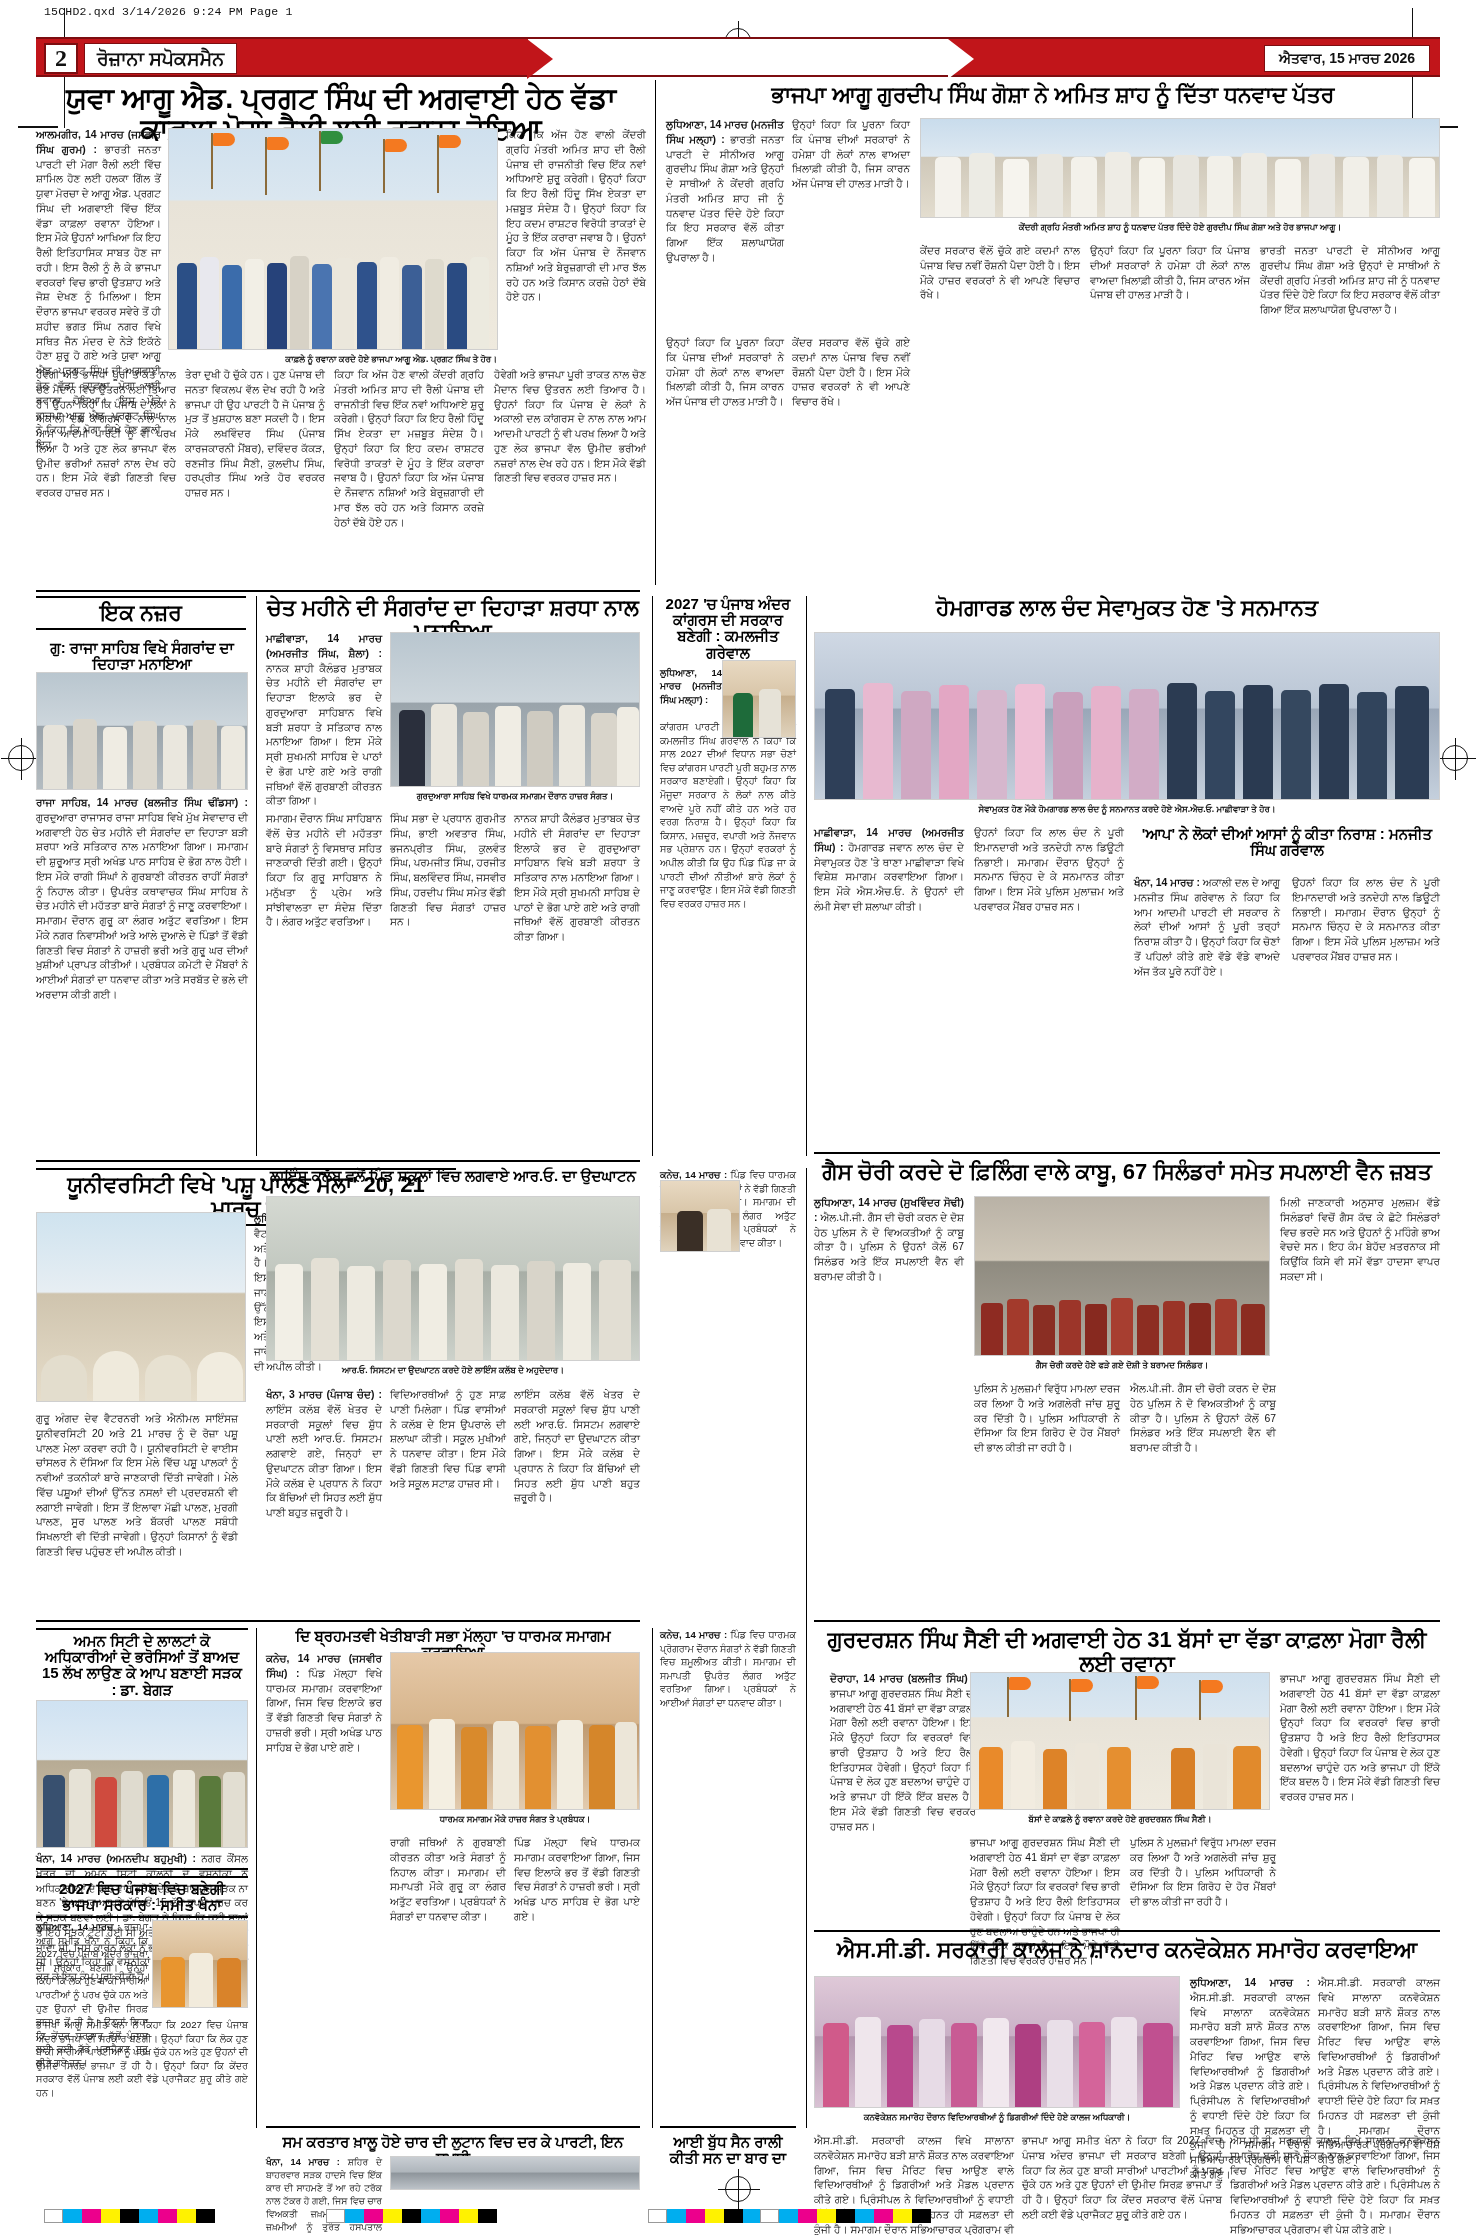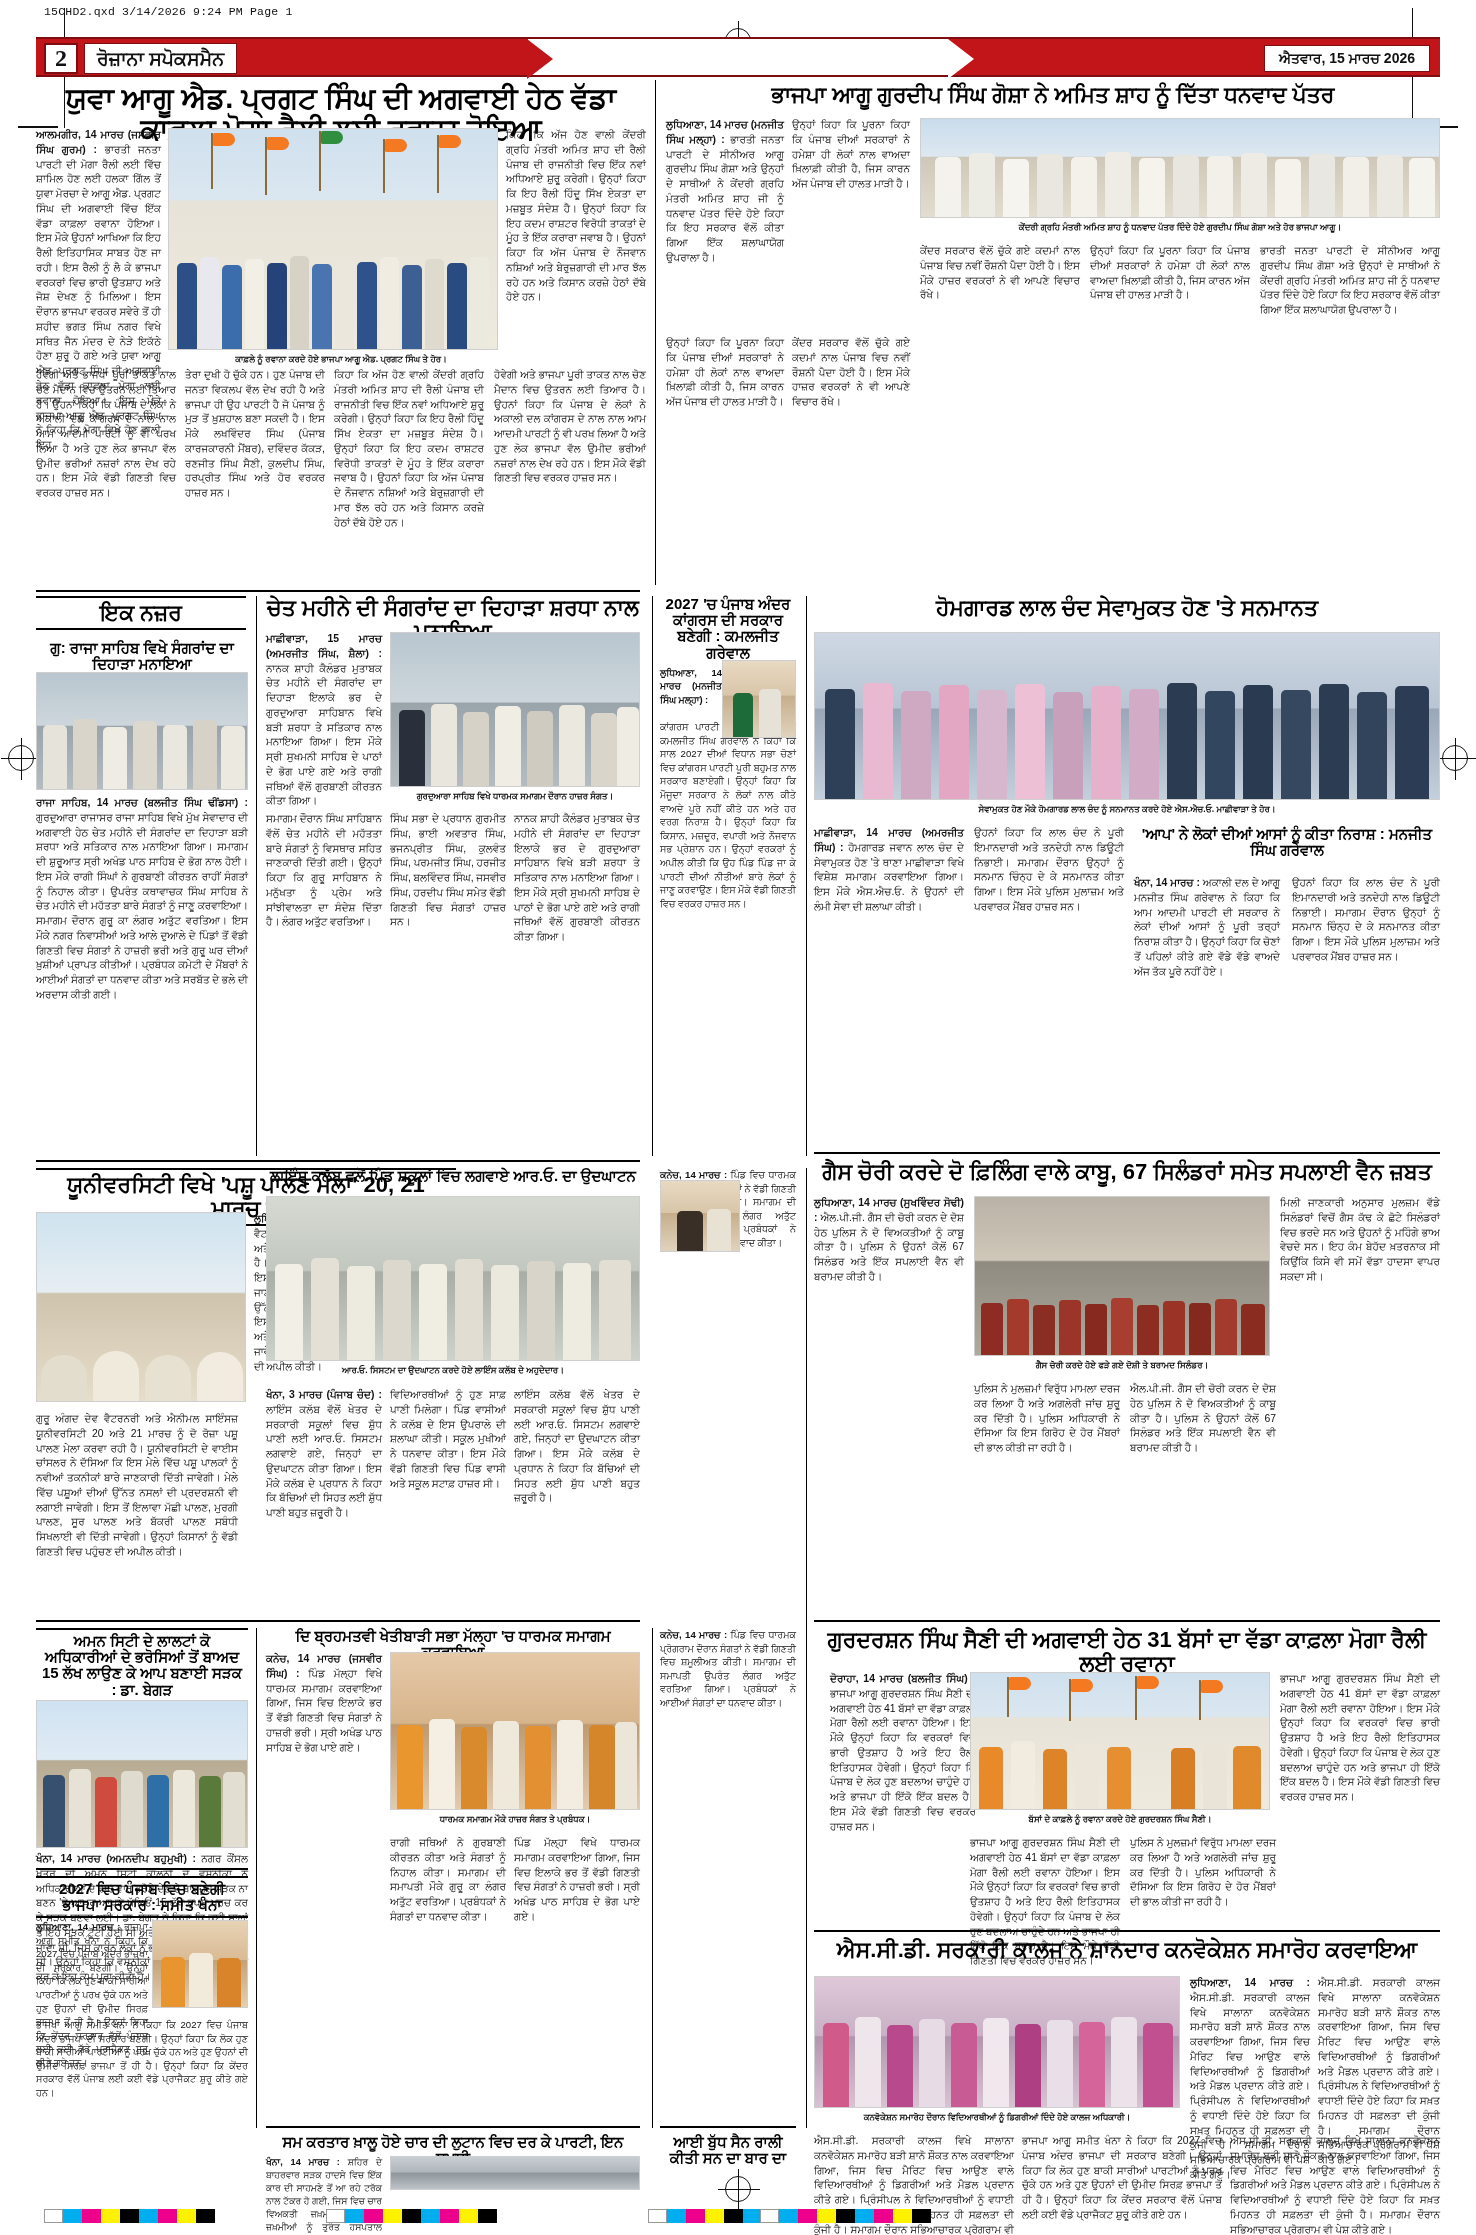--- a/index.html
+++ b/index.html
@@ -222,21 +222,21 @@
     <i style="left:143px;width:20px; height:85px; background:#4a74b0;"></i>
     <i style="left:166px;width:19px; height:91px; background:#ebe7dc;"></i>
     <i style="left:188px;width:20px; height:87px; background:#2f528c;"></i>
     <i style="left:211px;width:19px; height:92px; background:#f0ece2;"></i>
     <i style="left:233px;width:20px; height:84px; background:#3c5f96;"></i>
     <i style="left:256px;width:19px; height:90px; background:#dedacd;"></i>
     <i style="left:278px;width:20px; height:86px; background:#2a4b82;"></i>
     <i style="left:301px;width:19px; height:92px; background:#eceadf;"></i>
   </div>
 </div>
-<div class="cap" style="position:absolute; left:176px; top:352px; width:330px;">ਕਾਫ਼ਲੇ ਨੂੰ ਰਵਾਨਾ ਕਰਦੇ ਹੋਏ ਭਾਜਪਾ ਆਗੂ ਐਡ. ਪ੍ਰਗਟ ਸਿੰਘ ਤੇ ਹੋਰ।</div>
+<div class="cap" style="position:absolute; left:168px; top:352px; width:330px;text-align:right;">ਕਾਫ਼ਲੇ ਨੂੰ ਰਵਾਨਾ ਕਰਦੇ ਹੋਏ ਭਾਜਪਾ ਆਗੂ ਐਡ. ਪ੍ਰਗਟ ਸਿੰਘ ਤੇ ਹੋਰ।</div>
 
 <div class="box" style="left:506px; top:128px; width:140px; height:235px;">
   <div class="body-col">ਕਿਹਾ ਕਿ ਅੱਜ ਹੋਣ ਵਾਲੀ ਕੇਂਦਰੀ ਗ੍ਰਹਿ ਮੰਤਰੀ ਅਮਿਤ ਸ਼ਾਹ ਦੀ ਰੈਲੀ ਪੰਜਾਬ ਦੀ ਰਾਜਨੀਤੀ ਵਿਚ ਇੱਕ ਨਵਾਂ ਅਧਿਆਏ ਸ਼ੁਰੂ ਕਰੇਗੀ। ਉਨ੍ਹਾਂ ਕਿਹਾ ਕਿ ਇਹ ਰੈਲੀ ਹਿੰਦੂ ਸਿੱਖ ਏਕਤਾ ਦਾ ਮਜ਼ਬੂਤ ਸੰਦੇਸ਼ ਹੈ। ਉਨ੍ਹਾਂ ਕਿਹਾ ਕਿ ਇਹ ਕਦਮ ਰਾਸ਼ਟਰ ਵਿਰੋਧੀ ਤਾਕਤਾਂ ਦੇ ਮੂੰਹ ਤੇ ਇੱਕ ਕਰਾਰਾ ਜਵਾਬ ਹੈ। ਉਹਨਾਂ ਕਿਹਾ ਕਿ ਅੱਜ ਪੰਜਾਬ ਦੇ ਨੌਜਵਾਨ ਨਸ਼ਿਆਂ ਅਤੇ ਬੇਰੁਜ਼ਗਾਰੀ ਦੀ ਮਾਰ ਝੱਲ ਰਹੇ ਹਨ ਅਤੇ ਕਿਸਾਨ ਕਰਜ਼ੇ ਹੇਠਾਂ ਦੱਬੇ ਹੋਏ ਹਨ।</div>
 </div>
 
 <div class="box" style="left:36px; top:368px; width:140px; height:230px;">
   <div class="body-col">ਹੋਵੇਗੀ ਅਤੇ ਭਾਜਪਾ ਪੂਰੀ ਤਾਕਤ ਨਾਲ ਚੋਣ ਮੈਦਾਨ ਵਿਚ ਉਤਰਨ ਲਈ ਤਿਆਰ ਹੈ। ਉਹਨਾਂ ਕਿਹਾ ਕਿ ਪੰਜਾਬ ਦੇ ਲੋਕਾਂ ਨੇ ਅਕਾਲੀ ਦਲ ਕਾਂਗਰਸ ਦੇ ਨਾਲ ਨਾਲ ਆਮ ਆਦਮੀ ਪਾਰਟੀ ਨੂੰ ਵੀ ਪਰਖ ਲਿਆ ਹੈ ਅਤੇ ਹੁਣ ਲੋਕ ਭਾਜਪਾ ਵੱਲ ਉਮੀਦ ਭਰੀਆਂ ਨਜ਼ਰਾਂ ਨਾਲ ਦੇਖ ਰਹੇ ਹਨ। ਇਸ ਮੌਕੇ ਵੱਡੀ ਗਿਣਤੀ ਵਿਚ ਵਰਕਰ ਹਾਜ਼ਰ ਸਨ।</div>
 </div>
 <div class="box" style="left:185px; top:368px; width:140px; height:230px;">
   <div class="body-col">ਤੇਰਾ ਦੁਖੀ ਹੋ ਚੁੱਕੇ ਹਨ। ਹੁਣ ਪੰਜਾਬ ਦੀ ਜਨਤਾ ਵਿਕਲਪ ਵੱਲ ਦੇਖ ਰਹੀ ਹੈ ਅਤੇ ਭਾਜਪਾ ਹੀ ਉਹ ਪਾਰਟੀ ਹੈ ਜੋ ਪੰਜਾਬ ਨੂੰ ਮੁੜ ਤੋਂ ਖ਼ੁਸ਼ਹਾਲ ਬਣਾ ਸਕਦੀ ਹੈ। ਇਸ ਮੌਕੇ ਲਖਵਿੰਦਰ ਸਿੰਘ (ਪੰਜਾਬ ਕਾਰਜਕਾਰਨੀ ਮੈਂਬਰ), ਦਵਿੰਦਰ ਕੱਕੜ, ਰਣਜੀਤ ਸਿੰਘ ਸੈਣੀ, ਕੁਲਦੀਪ ਸਿੰਘ, ਹਰਪ੍ਰੀਤ ਸਿੰਘ ਅਤੇ ਹੋਰ ਵਰਕਰ ਹਾਜ਼ਰ ਸਨ।</div>
@@ -321,21 +321,21 @@
 <div class="box" style="left:36px; top:796px; width:212px; height:360px;">
   <div class="body-col"><b>ਰਾਜਾ ਸਾਹਿਬ, 14 ਮਾਰਚ (ਬਲਜੀਤ ਸਿੰਘ ਢੀਂਡਸਾ) :</b> <span>ਗੁਰਦੁਆਰਾ ਰਾਜਾਸਰ ਰਾਜਾ ਸਾਹਿਬ ਵਿਖੇ ਮੁੱਖ ਸੇਵਾਦਾਰ ਦੀ ਅਗਵਾਈ ਹੇਠ ਚੇਤ ਮਹੀਨੇ ਦੀ ਸੰਗਰਾਂਦ ਦਾ ਦਿਹਾੜਾ ਬੜੀ ਸ਼ਰਧਾ ਅਤੇ ਸਤਿਕਾਰ ਨਾਲ ਮਨਾਇਆ ਗਿਆ। ਸਮਾਗਮ ਦੀ ਸ਼ੁਰੂਆਤ ਸ੍ਰੀ ਅਖੰਡ ਪਾਠ ਸਾਹਿਬ ਦੇ ਭੋਗ ਨਾਲ ਹੋਈ। ਇਸ ਮੌਕੇ ਰਾਗੀ ਸਿੰਘਾਂ ਨੇ ਗੁਰਬਾਣੀ ਕੀਰਤਨ ਰਾਹੀਂ ਸੰਗਤਾਂ ਨੂੰ ਨਿਹਾਲ ਕੀਤਾ। ਉਪਰੰਤ ਕਥਾਵਾਚਕ ਸਿੰਘ ਸਾਹਿਬ ਨੇ ਚੇਤ ਮਹੀਨੇ ਦੀ ਮਹੱਤਤਾ ਬਾਰੇ ਸੰਗਤਾਂ ਨੂੰ ਜਾਣੂ ਕਰਵਾਇਆ। ਸਮਾਗਮ ਦੌਰਾਨ ਗੁਰੂ ਕਾ ਲੰਗਰ ਅਤੁੱਟ ਵਰਤਿਆ। ਇਸ ਮੌਕੇ ਨਗਰ ਨਿਵਾਸੀਆਂ ਅਤੇ ਆਲੇ ਦੁਆਲੇ ਦੇ ਪਿੰਡਾਂ ਤੋਂ ਵੱਡੀ ਗਿਣਤੀ ਵਿਚ ਸੰਗਤਾਂ ਨੇ ਹਾਜ਼ਰੀ ਭਰੀ ਅਤੇ ਗੁਰੂ ਘਰ ਦੀਆਂ ਖ਼ੁਸ਼ੀਆਂ ਪ੍ਰਾਪਤ ਕੀਤੀਆਂ। ਪ੍ਰਬੰਧਕ ਕਮੇਟੀ ਦੇ ਮੈਂਬਰਾਂ ਨੇ ਆਈਆਂ ਸੰਗਤਾਂ ਦਾ ਧਨਵਾਦ ਕੀਤਾ ਅਤੇ ਸਰਬੱਤ ਦੇ ਭਲੇ ਦੀ ਅਰਦਾਸ ਕੀਤੀ ਗਈ।</span></div>
 </div>
 
 <div class="vr" style="left:256px; top:596px; height:560px;"></div>
 
 <div class="box" style="left:266px; top:596px; width:374px;">
   <div class="hl hl-lg">ਚੇਤ ਮਹੀਨੇ ਦੀ ਸੰਗਰਾਂਦ ਦਾ ਦਿਹਾੜਾ ਸ਼ਰਧਾ ਨਾਲ ਮਨਾਇਆ</div>
 </div>
 <div class="box" style="left:266px; top:632px; width:116px; height:160px;">
-  <div class="body-col"><b>ਮਾਛੀਵਾੜਾ, 15 ਮਾਰਚ (ਅਮਰਜੀਤ ਸਿੰਘ, ਸ਼ੈਲਾ) :</b> <span>ਨਾਨਕ ਸ਼ਾਹੀ ਕੈਲੰਡਰ ਮੁਤਾਬਕ ਚੇਤ ਮਹੀਨੇ ਦੀ ਸੰਗਰਾਂਦ ਦਾ ਦਿਹਾੜਾ ਇਲਾਕੇ ਭਰ ਦੇ ਗੁਰਦੁਆਰਾ ਸਾਹਿਬਾਨ ਵਿਖੇ ਬੜੀ ਸ਼ਰਧਾ ਤੇ ਸਤਿਕਾਰ ਨਾਲ ਮਨਾਇਆ ਗਿਆ। ਇਸ ਮੌਕੇ ਸ੍ਰੀ ਸੁਖਮਨੀ ਸਾਹਿਬ ਦੇ ਪਾਠਾਂ ਦੇ ਭੋਗ ਪਾਏ ਗਏ ਅਤੇ ਰਾਗੀ ਜਥਿਆਂ ਵੱਲੋਂ ਗੁਰਬਾਣੀ ਕੀਰਤਨ ਕੀਤਾ ਗਿਆ।</span></div>
+  <div class="body-col"><b>ਮਾਛੀਵਾੜਾ, 14 ਮਾਰਚ (ਅਮਰਜੀਤ ਸਿੰਘ, ਸ਼ੈਲਾ) :</b> <span>ਨਾਨਕ ਸ਼ਾਹੀ ਕੈਲੰਡਰ ਮੁਤਾਬਕ ਚੇਤ ਮਹੀਨੇ ਦੀ ਸੰਗਰਾਂਦ ਦਾ ਦਿਹਾੜਾ ਇਲਾਕੇ ਭਰ ਦੇ ਗੁਰਦੁਆਰਾ ਸਾਹਿਬਾਨ ਵਿਖੇ ਬੜੀ ਸ਼ਰਧਾ ਤੇ ਸਤਿਕਾਰ ਨਾਲ ਮਨਾਇਆ ਗਿਆ। ਇਸ ਮੌਕੇ ਸ੍ਰੀ ਸੁਖਮਨੀ ਸਾਹਿਬ ਦੇ ਪਾਠਾਂ ਦੇ ਭੋਗ ਪਾਏ ਗਏ ਅਤੇ ਰਾਗੀ ਜਥਿਆਂ ਵੱਲੋਂ ਗੁਰਬਾਣੀ ਕੀਰਤਨ ਕੀਤਾ ਗਿਆ।</span></div>
 </div>
 <div class="photo ph-indoor" style="position:absolute; left:390px; top:632px; width:250px; height:155px;">
   <div class="figs" style="height:68%;">
     <i style="left:8px;  width:26px; height:76px; background:#2a2f3c;"></i>
     <i style="left:40px; width:26px; height:82px; background:#e9e6dd;"></i>
     <i style="left:72px; width:26px; height:74px; background:#d6d2c8;"></i>
     <i style="left:104px;width:26px; height:80px; background:#f0ede4;"></i>
     <i style="left:136px;width:26px; height:75px; background:#cfcbc1;"></i>
     <i style="left:168px;width:26px; height:81px; background:#ebe8df;"></i>
     <i style="left:200px;width:26px; height:73px; background:#d9d5cb;"></i>

